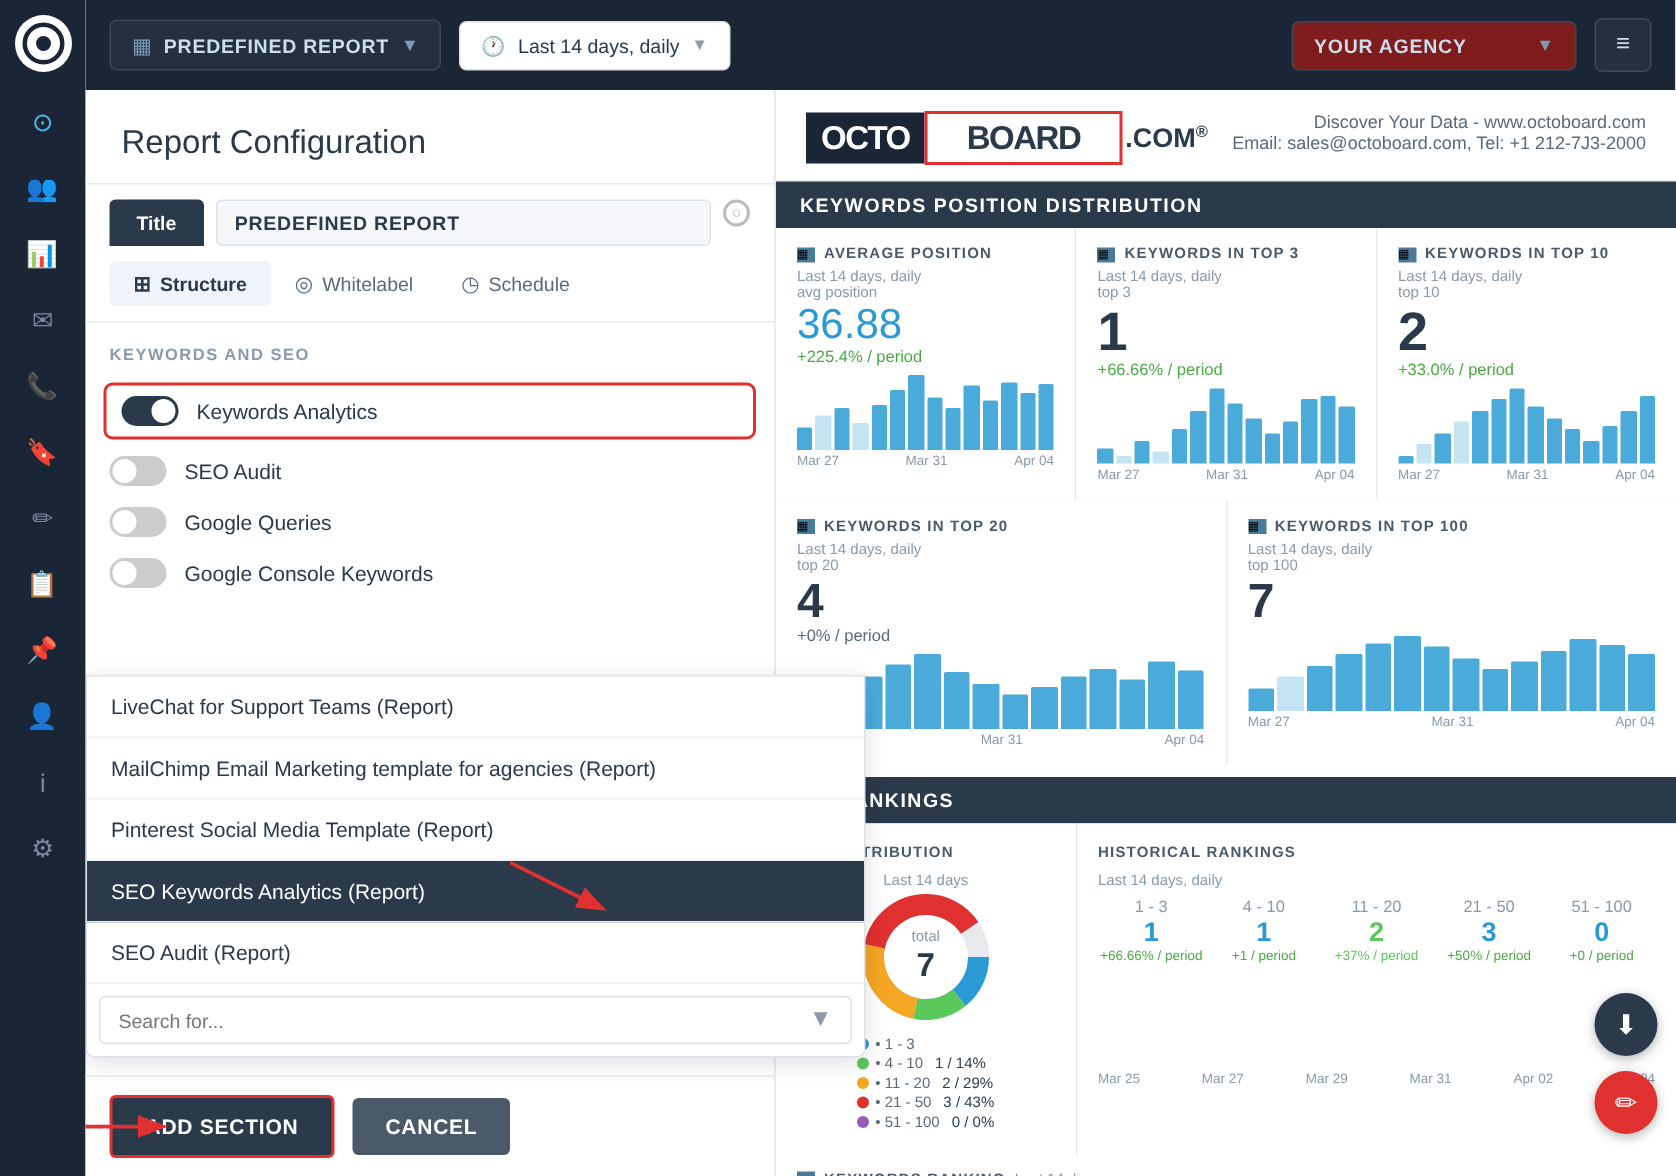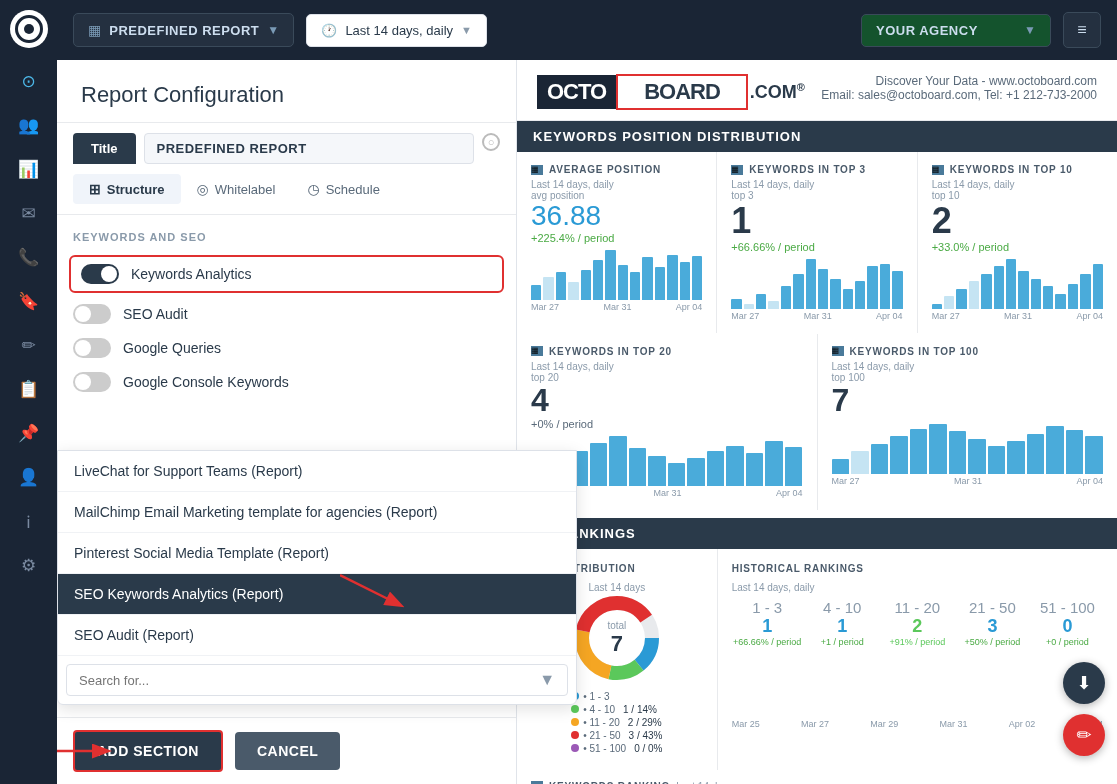--- a/index.html
+++ b/index.html
@@ -79,21 +79,21 @@
       align-items: center;
       gap: 8px;
       cursor: pointer;
       min-width: 210px;
     }
     .topbar-select .icon { color: #7a9ab5; font-size: 14px; }
     .topbar-select .label { font-size: 13px; font-weight: 600; letter-spacing: 0.5px; flex: 1; }
     .topbar-select .arrow { color: #7a9ab5; font-size: 12px; }
     .topbar-divider { flex: 1; }
     .agency-select {
-      background: #14532d;
+      background: #7f1d1d;
       border: 1px solid #3a4a5a;
       border-radius: 5px;
       color: #cde;
       padding: 8px 14px;
       display: flex;
       align-items: center;
       gap: 16px;
       cursor: pointer;
       min-width: 190px;
     }
@@ -486,21 +486,21 @@
     .hist-title { font-size: 10px; font-weight: 700; color: #4a5a6a; letter-spacing: 0.8px; margin-bottom: 8px; }
     .hist-metrics {
       display: grid;
       grid-template-columns: repeat(5, 1fr);
       gap: 4px;
       margin-bottom: 10px;
     }
     .hist-metric {
       text-align: center;
     }
-    .hist-range { font-size: 15px; color: #8a9aaa; }
+    .hist-range { font-size: 11px; color: #8a9aaa; }
     .hist-val { font-size: 18px; font-weight: 700; color: #2a9ad5; }
     .hist-change { font-size: 9px; color: #4aaa44; }
     .hist-chart { height: 60px; display: flex; align-items: flex-end; gap: 2px; }
     .hist-bar-group { display: flex; align-items: flex-end; gap: 1px; flex: 1; }
     .hist-bar { flex: 1; border-radius: 1px 1px 0 0; }
 
     
     .kw-section {
       background: #fff;
       margin-top: 1px;
@@ -935,21 +935,21 @@
                 <div class="hist-change">+66.66% / period</div>
               </div>
               <div class="hist-metric">
                 <div class="hist-range">4 - 10</div>
                 <div class="hist-val">1</div>
                 <div class="hist-change">+1 / period</div>
               </div>
               <div class="hist-metric">
                 <div class="hist-range">11 - 20</div>
                 <div class="hist-val" style="color:#5bc85b;">2</div>
-                <div class="hist-change" style="color:#5bc85b;">+91% / period</div>
+                <div class="hist-change" style="color:#5bc85b;">+37% / period</div>
               </div>
               <div class="hist-metric">
                 <div class="hist-range">21 - 50</div>
                 <div class="hist-val" style="color:#2a9ad5;">3</div>
                 <div class="hist-change">+50% / period</div>
               </div>
               <div class="hist-metric">
                 <div class="hist-range">51 - 100</div>
                 <div class="hist-val">0</div>
                 <div class="hist-change">+0 / period</div>

